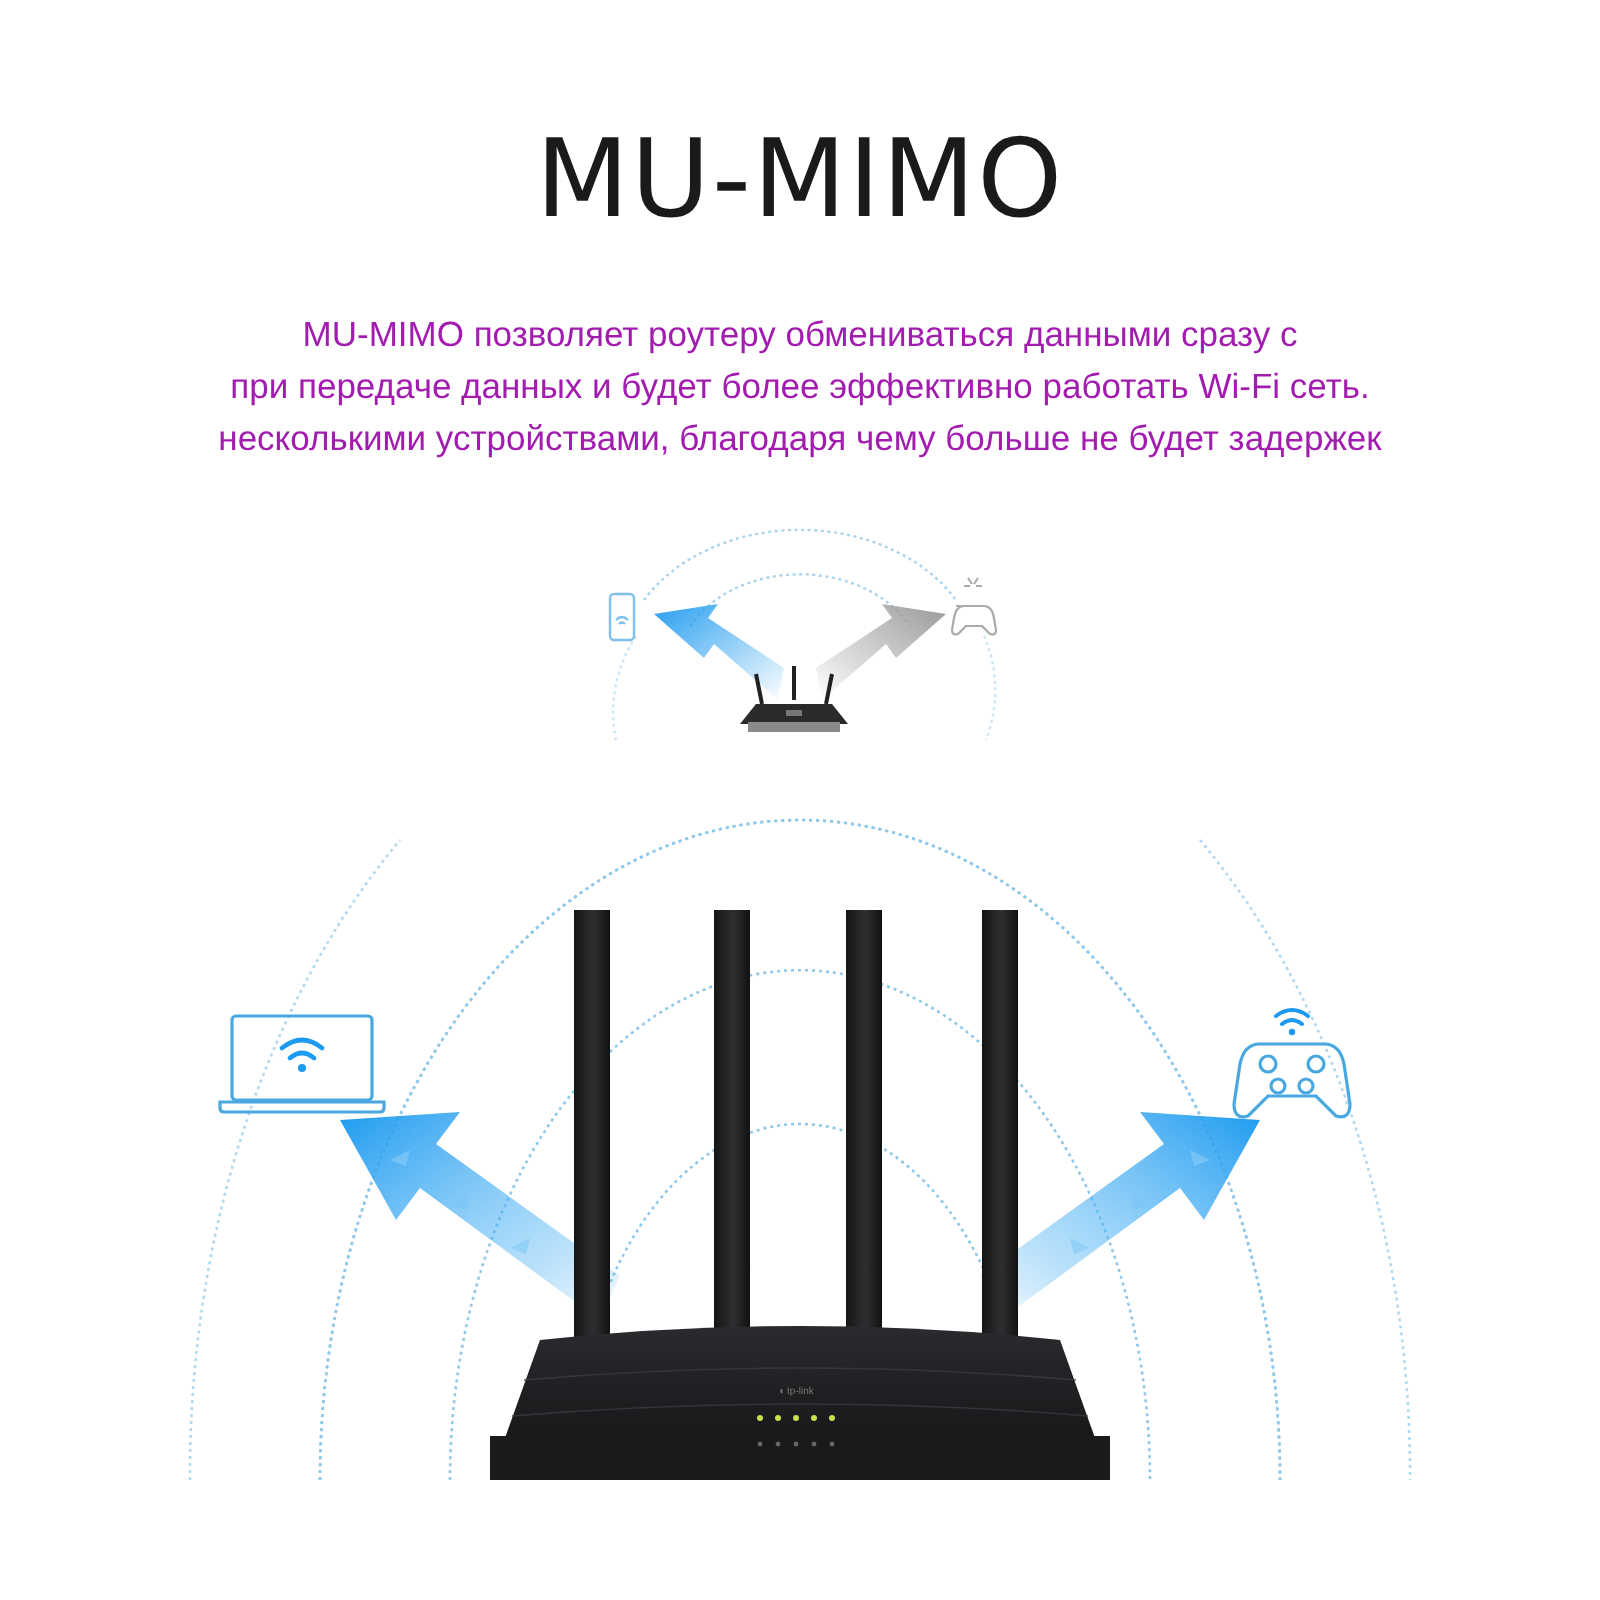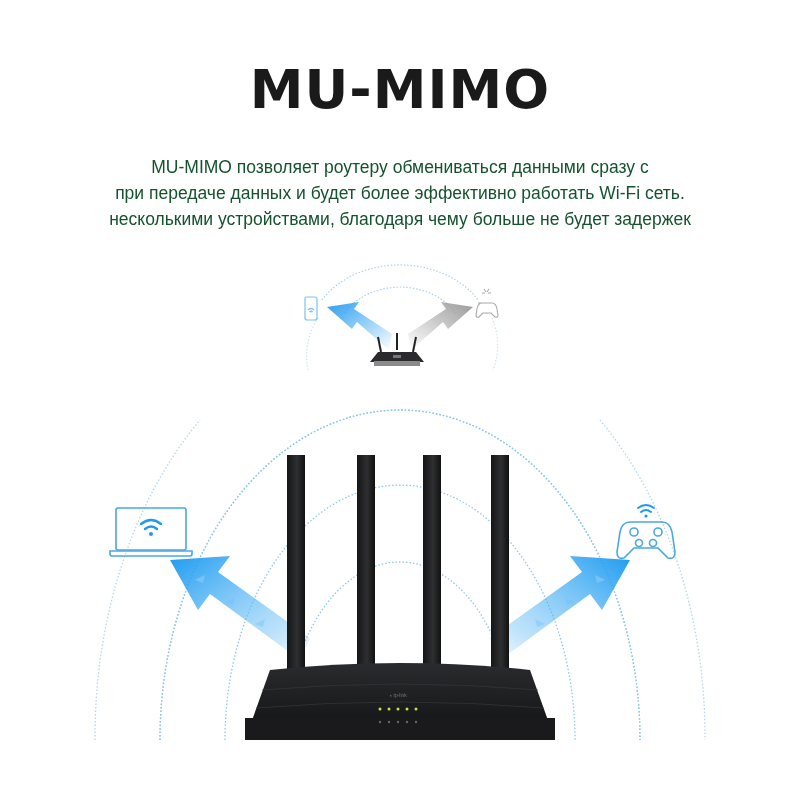--- a/index.html
+++ b/index.html
@@ -1,18 +1,18 @@
 <!DOCTYPE html>
 <html><head>
 <meta charset="utf-8">
 <style>
   html, body { margin: 0; padding: 0; background: #ffffff; }
   body { width: 800px; height: 800px; position: relative; overflow: hidden; font-family: "Liberation Sans", "DejaVu Sans", sans-serif; }
-  .title { position: absolute; top: 58px; left: 0; width: 800px; text-align: center; font-size: 54px; font-weight: 700; color: #1a1a1a; letter-spacing: 1px; font-family: "DejaVu Sans", sans-serif; }
-  .desc { position: absolute; top: 154px; left: 0; width: 800px; text-align: center; font-size: 17.5px; line-height: 26px; color: #14532d; font-family: "Liberation Sans", sans-serif; }
+  .title { position: absolute; top: 58px; left: 0; width: 800px; text-align: center; font-size: 54px; font-weight: 400; color: #1a1a1a; letter-spacing: 1px; font-family: "DejaVu Sans", sans-serif; }
+  .desc { position: absolute; top: 154px; left: 0; width: 800px; text-align: center; font-size: 17.5px; line-height: 26px; color: #a21caf; font-family: "Liberation Sans", sans-serif; }
   .desc span { display: block; }
   svg.art { position: absolute; left: 0; top: 0; }
 </style>
 </head>
 <body>
 
 <div class="title">MU-MIMO</div>
 
 <div class="desc">
   <span>MU-MIMO позволяет роутеру обмениваться данными сразу с</span>

